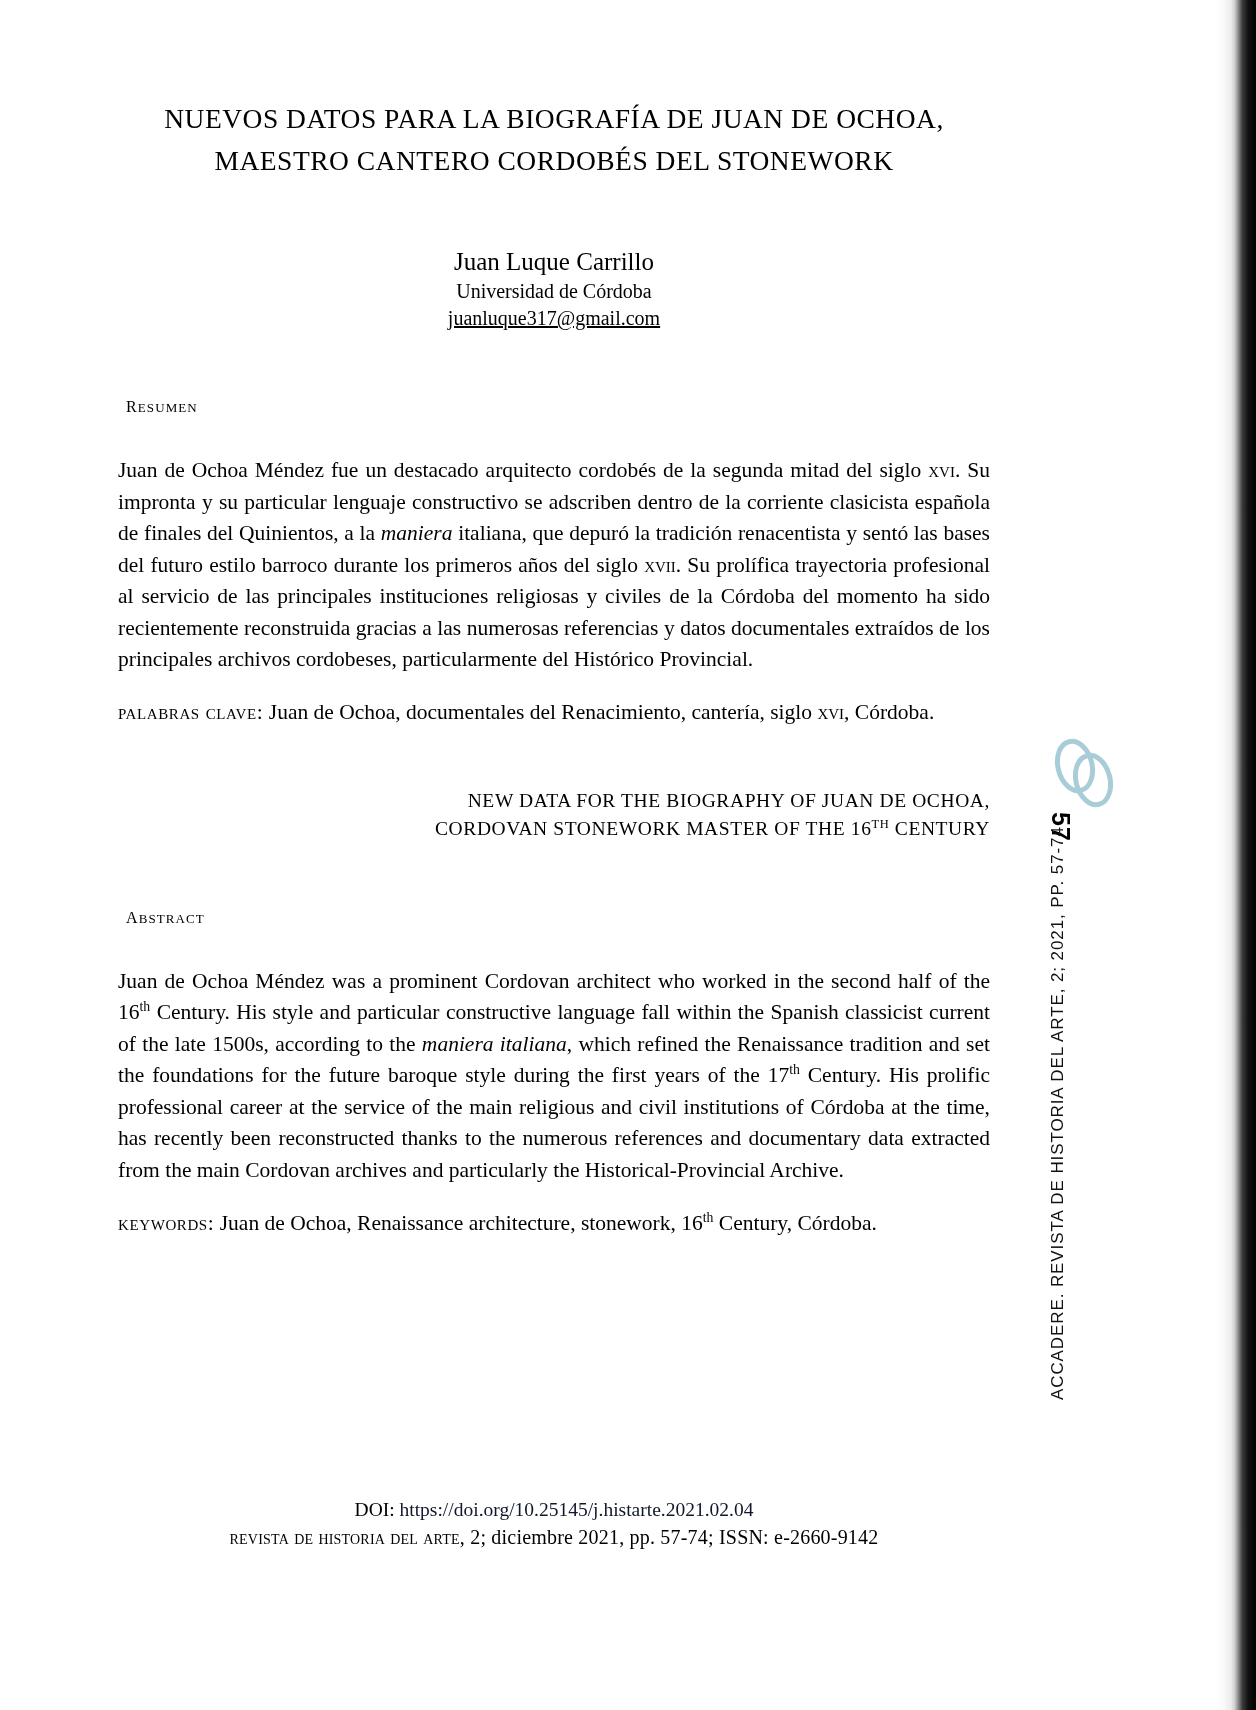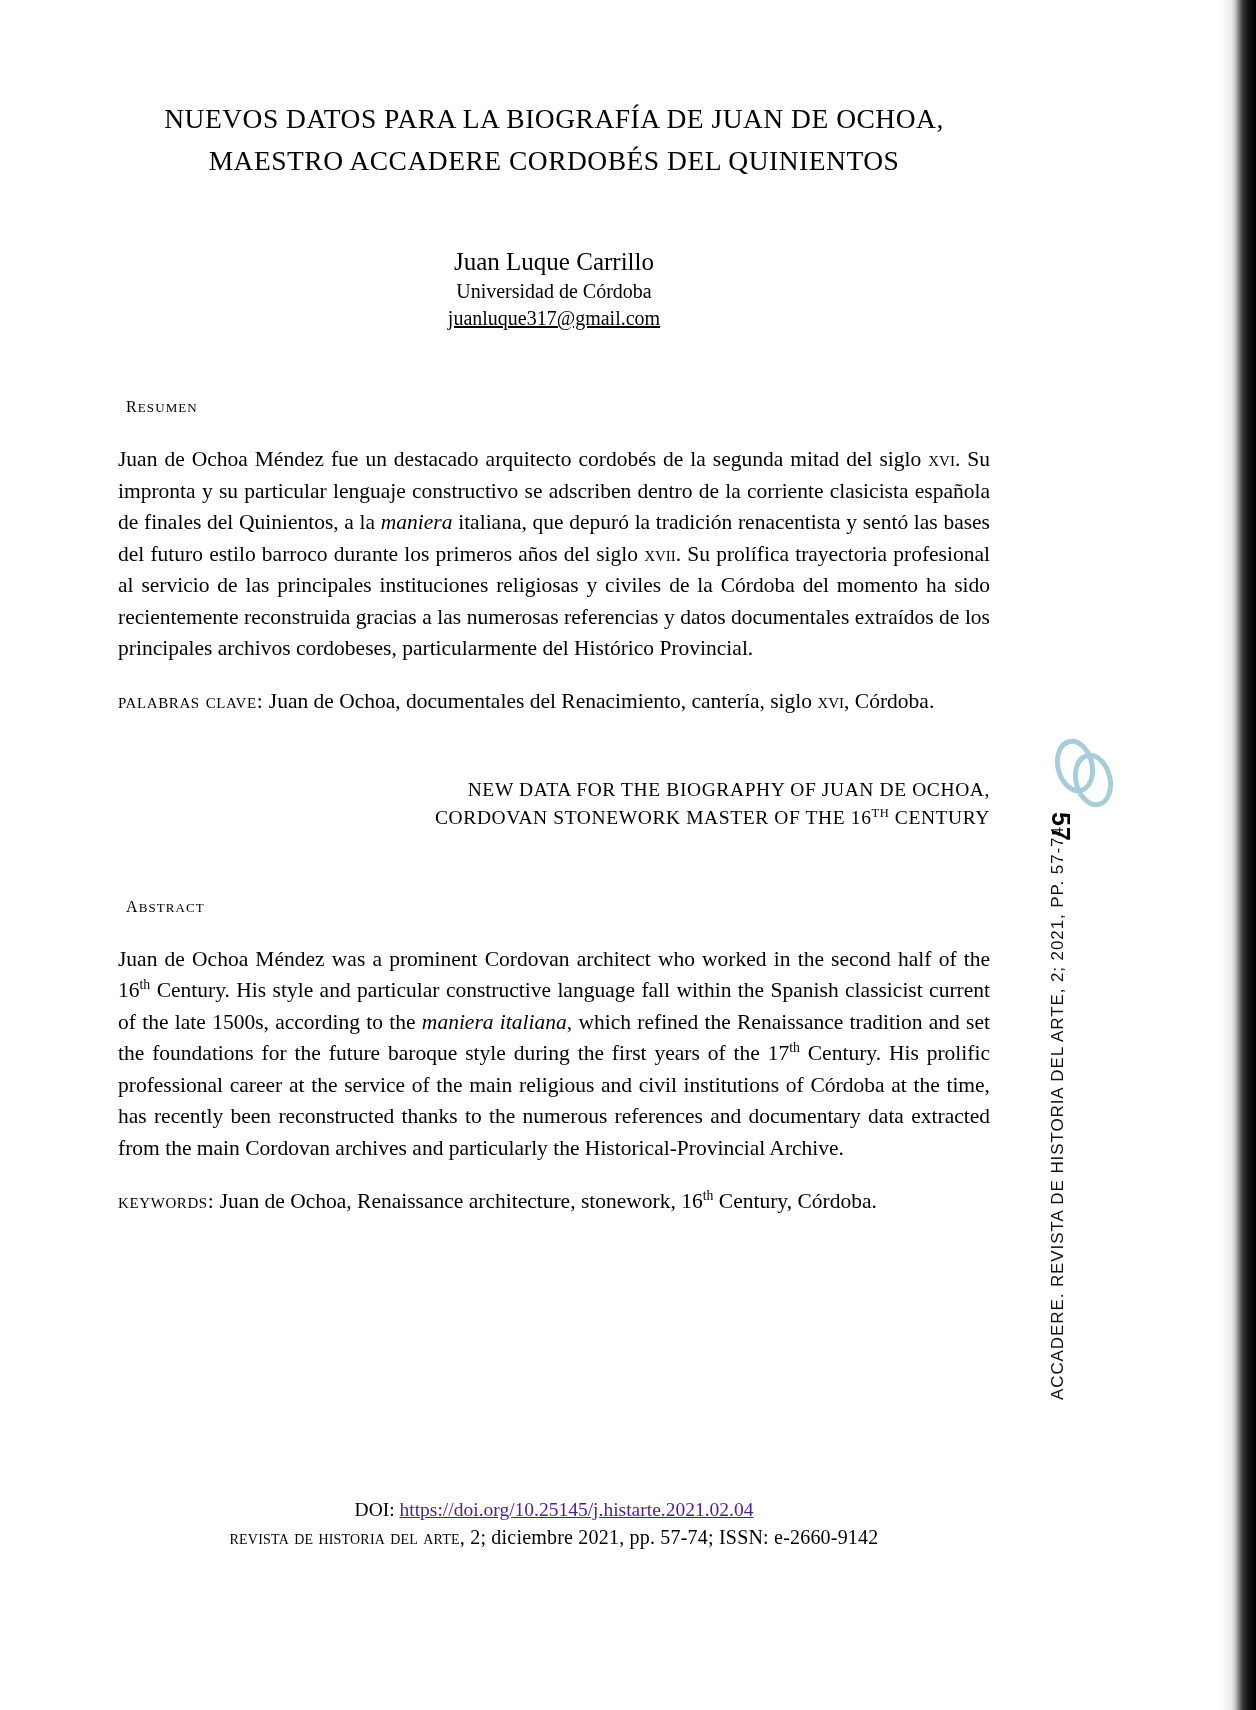--- a/index.html
+++ b/index.html
@@ -86,21 +86,21 @@
     margin-top: 60px;
     font-size: 19px;
     letter-spacing: 1.1px;
     font-variant: small-caps;
     text-transform: lowercase;
     margin-left: 8px;
   }
   .section-head::first-letter { font-size: 23px; }
 
   .abstract-para {
-    margin-top: 26px;
+    margin-top: 37px;
     font-size: 21.5px;
     line-height: 31.5px;
     text-align: justify;
     text-justify: inter-word;
   }
   .abstract-para.tight { margin-top: 20px; }
 
   .kw-label {
     font-variant: small-caps;
     text-transform: lowercase;
@@ -135,22 +135,21 @@
     left: 118px;
     top: 1496px;
     width: 872px;
     text-align: center;
   }
   .footer-doi {
     font-size: 19.5px;
     line-height: 27px;
   }
   .footer-doi .doi-link {
-    color: #4c1d95;
-    text-decoration: underline;
+    color: #0f172a;
     cursor: pointer;
   }
   .footer-cite {
     font-size: 20px;
     line-height: 29px;
     letter-spacing: 0.2px;
   }
 
   
   .page-number {
@@ -190,21 +189,21 @@
 </style>
 </head>
 <body>
 
 <div id="page">
 
   <div class="content">
 
     <h1 class="article-title">
       <span class="tline">NUEVOS DATOS PARA LA BIOGRAFÍA DE JUAN DE OCHOA,</span>
-      <span class="tline">MAESTRO ACCADERE CORDOBÉS DEL QUINIENTOS</span>
+      <span class="tline">MAESTRO CANTERO CORDOBÉS DEL STONEWORK</span>
     </h1>
 
     <div class="author-block">
       <div class="author-name">Juan Luque Carrillo</div>
       <div class="author-affil">Universidad de Córdoba</div>
       <div class="author-email">juanluque317@gmail.com</div>
     </div>
 
     <div class="section-head">Resumen</div>
 

